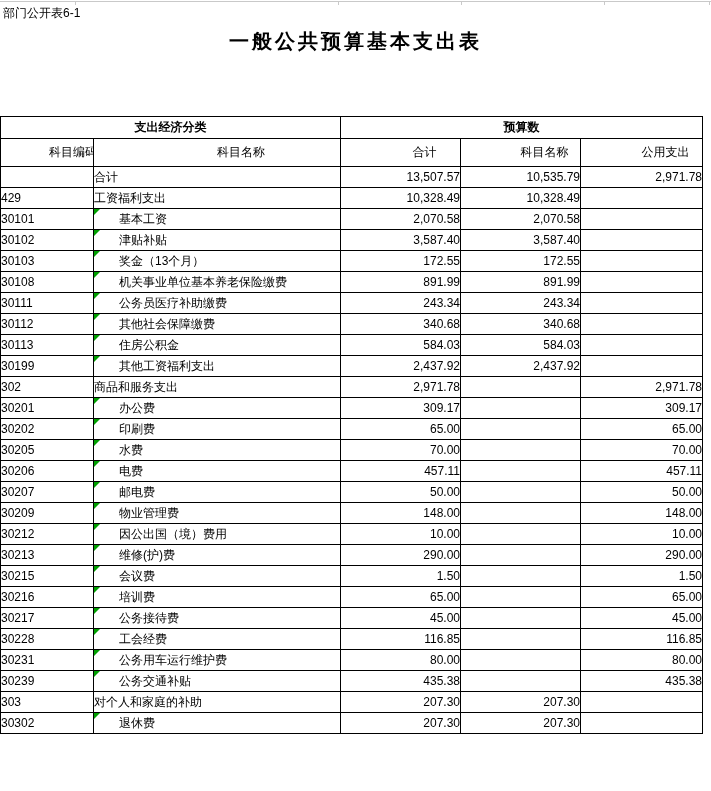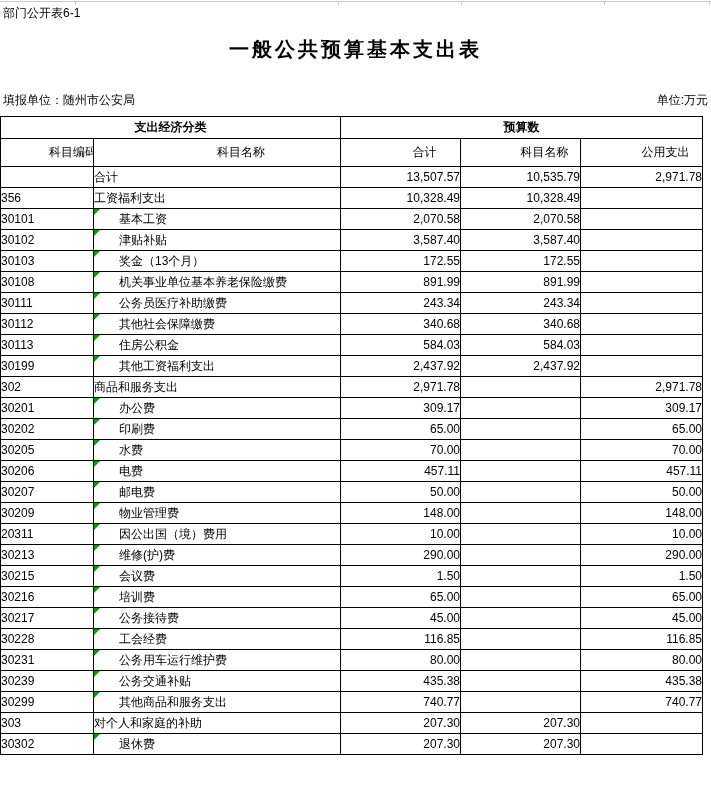--- a/index.html
+++ b/index.html
@@ -9,21 +9,21 @@
     color:#000;
   }
   .page{position:relative;width:711px;height:791px;overflow:hidden;background:#fff;}
 
   
   .topgrid{position:absolute;top:1px;left:0;width:711px;height:1px;background:#c9c9c9;}
   .topgrid .tick{position:absolute;top:0;width:1px;height:4px;background:#c9c9c9;}
 
   .sheet-label{position:absolute;top:6px;left:3px;font-size:12px;line-height:14px;}
   .title{
-    position:absolute;top:36px;left:0;width:711px;text-align:center;
+    position:absolute;top:28px;left:0;width:711px;text-align:center;
     font-size:20px;font-weight:bold;letter-spacing:3px;
   }
   .meta{
     position:absolute;top:92px;left:3px;right:3px;
     display:flex;justify-content:space-between;align-items:baseline;
     font-size:12px;
   }
 
   table.budget{
     position:absolute;top:116px;left:0;
@@ -63,24 +63,20 @@
     <span class="tick" style="left:338px"></span>
     <span class="tick" style="left:461px"></span>
     <span class="tick" style="left:604px"></span>
     <span class="tick" style="left:709px"></span>
   </div>
 
   <div class="sheet-label">部门公开表6-1</div>
 
   <div class="title">一般公共预算基本支出表</div>
 
-  <div class="meta">
-    <span>填报单位：随州市公安局</span>
-    <span>单位:万元</span>
-  </div>
 
   <table class="budget">
     <colgroup>
       <col class="c1">
         <col class="c2">
         <col class="c3">
         <col class="c4">
         <col class="c5">
     </colgroup>
     <thead>
@@ -98,21 +94,21 @@
     </thead>
     <tbody>
         <tr class="row-total">
           <td class="c-code"></td>
           <td class="c-name">合计</td>
           <td class="c-num">13,507.57</td>
           <td class="c-num">10,535.79</td>
           <td class="c-num">2,971.78</td>
         </tr>
         <tr class="row-cat">
-          <td class="c-code">356</td>
+          <td class="c-code">429</td>
           <td class="c-name">工资福利支出</td>
           <td class="c-num">10,328.49</td>
           <td class="c-num">10,328.49</td>
           <td class="c-num"></td>
         </tr>
         <tr class="row-item">
           <td class="c-code">30101</td>
           <td class="c-name"><span class="tri" style="background: rgb(0, 160, 0);"></span>基本工资</td>
           <td class="c-num">2,070.58</td>
           <td class="c-num">2,070.58</td>
@@ -210,21 +206,21 @@
           <td class="c-num">50.00</td>
         </tr>
         <tr class="row-item">
           <td class="c-code">30209</td>
           <td class="c-name"><span class="tri" style="background: rgb(0, 160, 0);"></span>物业管理费</td>
           <td class="c-num">148.00</td>
           <td class="c-num"></td>
           <td class="c-num">148.00</td>
         </tr>
         <tr class="row-item">
-          <td class="c-code">20311</td>
+          <td class="c-code">30212</td>
           <td class="c-name"><span class="tri" style="background: rgb(0, 160, 0);"></span>因公出国（境）费用</td>
           <td class="c-num">10.00</td>
           <td class="c-num"></td>
           <td class="c-num">10.00</td>
         </tr>
         <tr class="row-item">
           <td class="c-code">30213</td>
           <td class="c-name"><span class="tri" style="background: rgb(0, 160, 0);"></span>维修(护)费</td>
           <td class="c-num">290.00</td>
           <td class="c-num"></td>
@@ -265,27 +261,20 @@
           <td class="c-num"></td>
           <td class="c-num">80.00</td>
         </tr>
         <tr class="row-item">
           <td class="c-code">30239</td>
           <td class="c-name"><span class="tri" style="background: rgb(0, 160, 0);"></span>公务交通补贴</td>
           <td class="c-num">435.38</td>
           <td class="c-num"></td>
           <td class="c-num">435.38</td>
         </tr>
-        <tr class="row-item">
-          <td class="c-code">30299</td>
-          <td class="c-name"><span class="tri" style="background: rgb(0, 160, 0);"></span>其他商品和服务支出</td>
-          <td class="c-num">740.77</td>
-          <td class="c-num"></td>
-          <td class="c-num">740.77</td>
-        </tr>
         <tr class="row-cat">
           <td class="c-code">303</td>
           <td class="c-name">对个人和家庭的补助</td>
           <td class="c-num">207.30</td>
           <td class="c-num">207.30</td>
           <td class="c-num"></td>
         </tr>
         <tr class="row-item">
           <td class="c-code">30302</td>
           <td class="c-name"><span class="tri" style="background: rgb(0, 160, 0);"></span>退休费</td>

